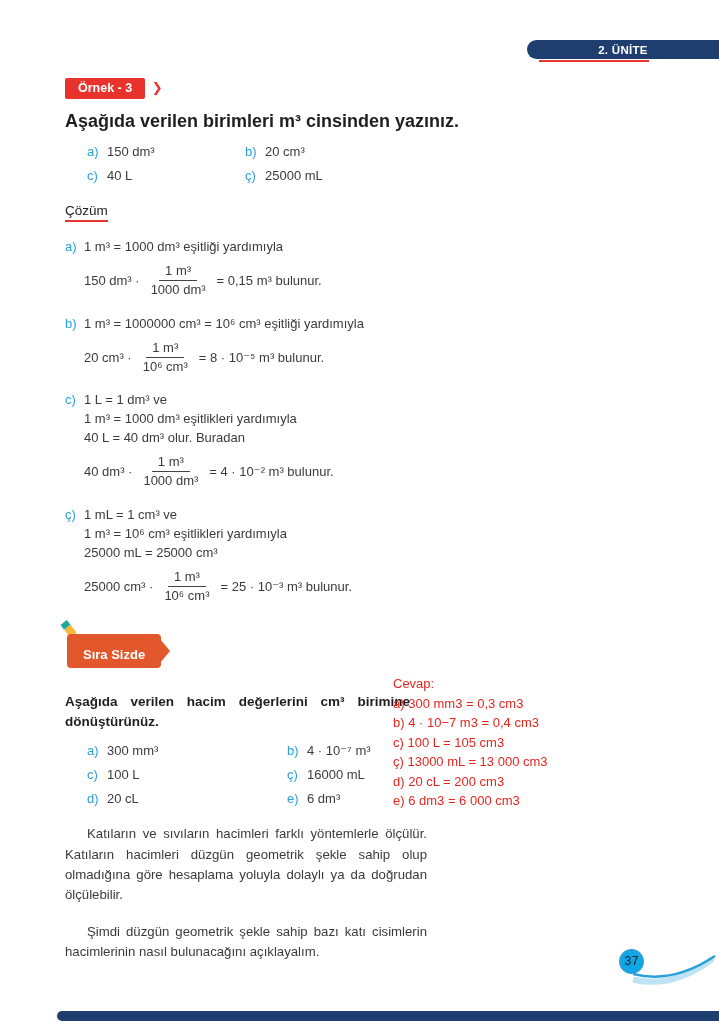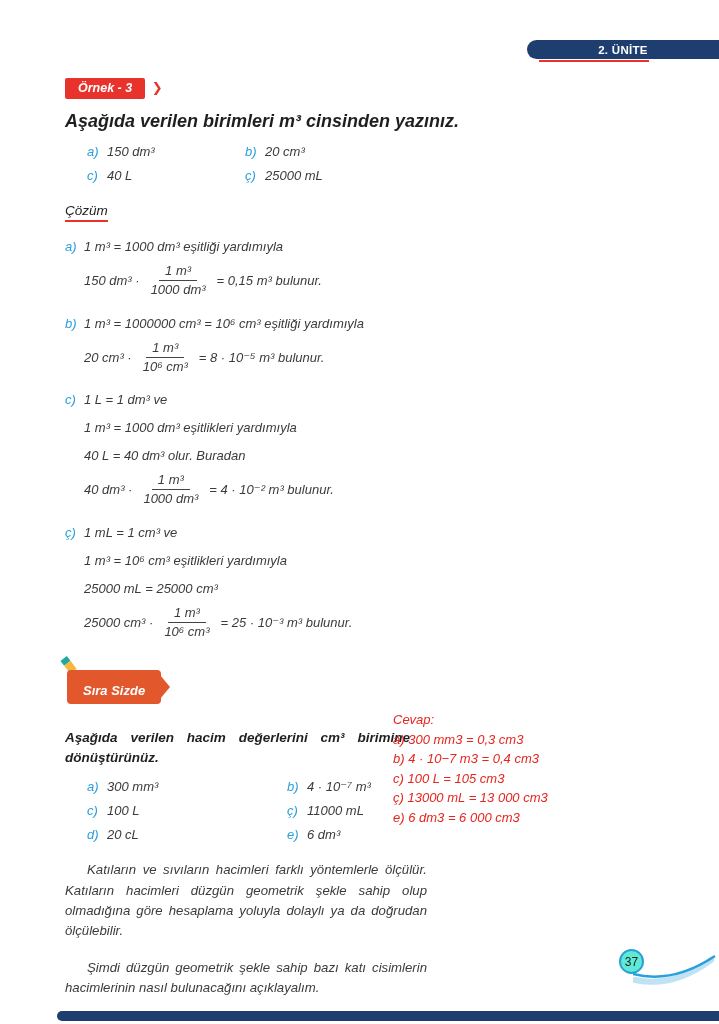--- a/index.html
+++ b/index.html
@@ -16,21 +16,21 @@
     position:absolute; top:40px; right:0; width:192px; height:19px;
     background:var(--navy,#1d3e6e); border-radius:10px 0 0 10px;
     display:flex; align-items:center; justify-content:center;
   }
   .unit-badge .unit-label { color:#fff; font-weight:bold; font-size:11.5px; letter-spacing:.3px; }
   .unit-badge::after {
     content:""; position:absolute; left:12px; bottom:-3px; width:110px; height:2px;
     background:var(--accent_red,#e7332b);
   }
 
-  .content { position:absolute; left:65px; top:78px; right:55px;font-style:italic; }
+  .content { position:absolute; left:65px; top:78px; right:55px; }
 
   
   .badge-row { height:21px; }
   .ornek-badge {
     display:inline-block; background:var(--accent_red,#e7332b); color:#fff;
     font-weight:bold; font-size:12.5px; padding:3px 13px 4px; border-radius:2px;
   }
   .ornek-chevron { color:var(--accent_red,#e7332b); font-weight:bold; font-size:13px; margin-left:3px; }
 
   .q1 { margin-top:12px; font-weight:bold; font-size:18px; color:#1f1f1f; }
@@ -43,21 +43,21 @@
   .item .val { color:#3b3b3b; }
 
   
   .cozum-title {
     margin-top:20px; display:inline-block; font-size:13.5px; color:#222;
     border-bottom:2px solid var(--accent_red,#e7332b); padding-bottom:2px;
   }
 
   .step { margin-top:16px; }
   .step-line { display:flex; line-height:17px; }
-  .step-line.cont { margin-left:19px; margin-top:11px; }
+  .step-line.cont { margin-left:19px; margin-top:2px; }
   .step .lbl { color:var(--label_blue,#2aa0da); width:19px; flex:none; }
   .step .txt { color:#3b3b3b; }
 
   .eq-row { display:flex; align-items:center; margin:8px 0 2px 19px; gap:11px; }
   .frac { display:inline-flex; flex-direction:column; align-items:center; text-align:center; line-height:1.25;justify-content:flex-end; }
   .frac .num { border-bottom:1.4px solid #444; padding:0 6px 1px; }
   .frac .den { padding-top:1px; }
 
   
   .sira-region { position:relative; margin-top:30px; }
@@ -83,23 +83,23 @@
   .cevap-line { white-space:nowrap; }
 
   
   .para { margin-top:18px; width:362px; text-align:justify; text-indent:22px; color:#3b3b3b; line-height:1.55; font-size:13.2px; }
   .para + .para { margin-top:16px; }
 
   
   .pageno-wrap { position:absolute; right:75px; bottom:50px; width:25px; height:25px; }
   .swoosh { position:absolute; left:14px; top:5px; z-index:1; }
   .pageno {
-    position:relative; z-index:2; width:25px; height:25px; background:#5eead4;
+    position:relative; z-index:2; width:25px; height:25px; background:#0ea5e9;
     border:2px solid var(--label_blue,#2aa0da); border-radius:50%;
-    display:flex; align-items:center; justify-content:center; font-size:12px; color:#222;
+    display:flex; align-items:center; justify-content:center; font-size:12px; color:#222;font-family:Liberation Mono, monospace;
   }
 
   .bottom-bar {
     position:absolute; left:57px; right:0; bottom:3px; height:10px;
     background:var(--navy,#1d3e6e); border-radius:6px 0 0 6px;
   }
 </style>
 </head>
 <body>
 
@@ -239,38 +239,39 @@
         <div class="item">
           <span class="lbl">b)</span>
           <span class="val">4 · 10⁻⁷ m³</span>
         </div>
         <div class="item">
           <span class="lbl">c)</span>
           <span class="val">100 L</span>
         </div>
         <div class="item">
           <span class="lbl">ç)</span>
-          <span class="val">11000 mL</span>
+          <span class="val">16000 mL</span>
         </div>
         <div class="item">
           <span class="lbl">d)</span>
           <span class="val">20 cL</span>
         </div>
         <div class="item">
           <span class="lbl">e)</span>
           <span class="val">6 dm³</span>
         </div>
       </div>
 
       <div class="cevap">
         <div class="cevap-line">Cevap:</div>
         <div class="cevap-line">a) 300 mm3 = 0,3 cm3</div>
         <div class="cevap-line">b) 4 · 10−7 m3 = 0,4 cm3</div>
         <div class="cevap-line">c) 100 L = 105 cm3</div>
         <div class="cevap-line">ç) 13000 mL = 13 000 cm3</div>
+        <div class="cevap-line">d) 20 cL = 200 cm3</div>
         <div class="cevap-line">e) 6 dm3 = 6 000 cm3</div>
       </div>
     </div>
 
     <p class="para">Katıların ve sıvıların hacimleri farklı yöntemlerle ölçülür. Katıların hacimleri düzgün geometrik şekle sahip olup olmadığına göre hesaplama yoluyla dolaylı ya da doğrudan ölçülebilir.</p>
     <p class="para">Şimdi düzgün geometrik şekle sahip bazı katı cisimlerin hacimlerinin nasıl bulunacağını açıklayalım.</p>
 
   </div>
 
   <div class="pageno-wrap">

